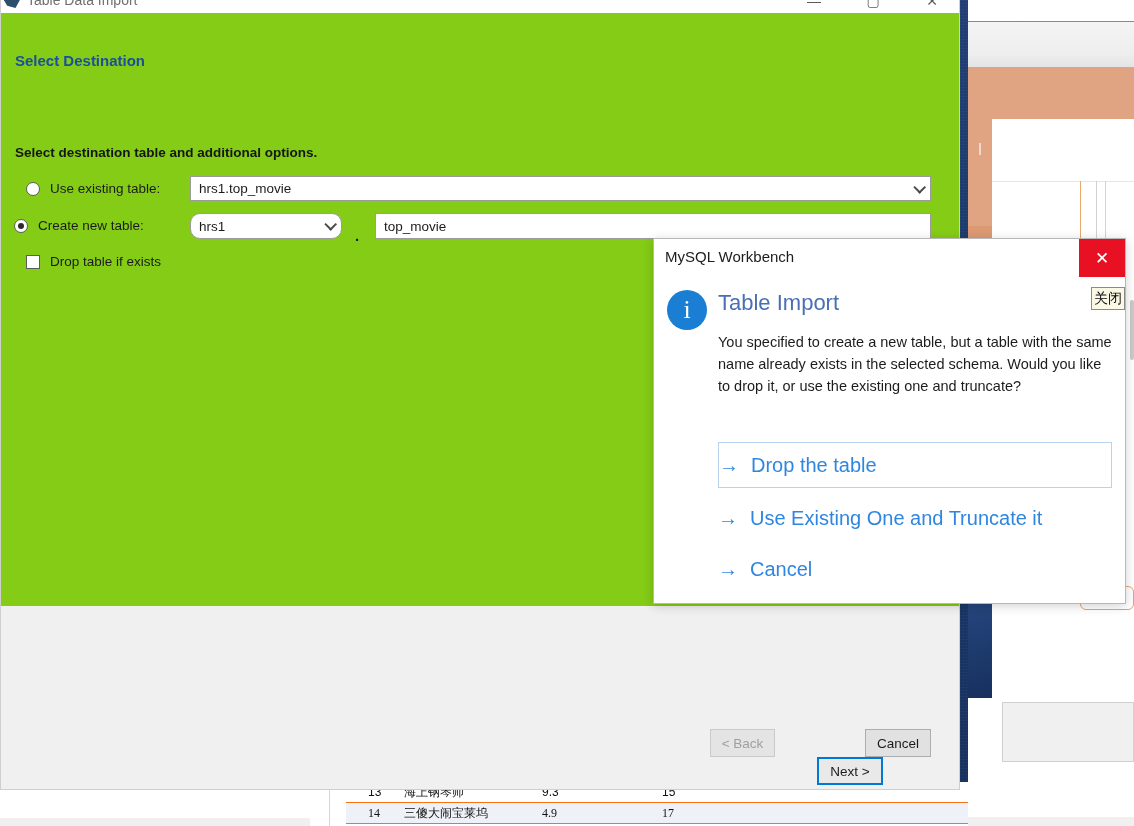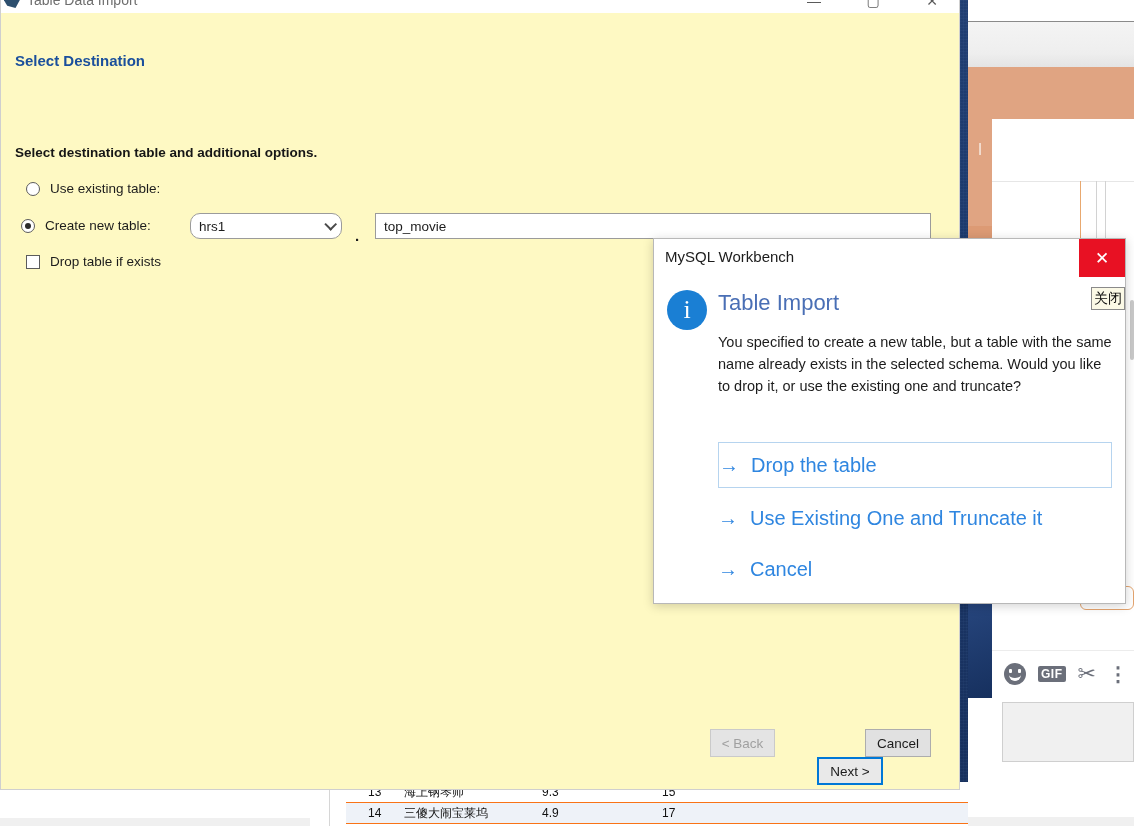--- a/index.html
+++ b/index.html
@@ -42,21 +42,21 @@
   }
   .bg-grid-rowhdr {
     position: absolute; left: 0; top: 0; width: 20px; height: 44px;
     background: #ffffff; border-right: 1px solid #d6d6d6;
   }
   .grid-row {
     position: absolute; left: 36px; height: 21px; width: 670px;
     display: flex; align-items: center;
     border-bottom: 1px solid #f97316;
   }
-  .grid-row.alt { background: #eef2f8; }
+  .grid-row.alt { background: #eef2f8; font-family: Liberation Serif, serif; }
   .grid-row .c-id  { width: 58px; padding-left: 22px; }
   .grid-row .c-name{ width: 138px; }
   .grid-row .c-rate{ width: 120px; }
   .grid-row .c-num { width: 120px; }
 
   
   .bg-right-faint {
     position: absolute; left: 1118px; top: 96px; width: 16px; height: 540px;
     font-size: 4px; line-height: 7px; color: #6d6d6d; overflow: hidden;
     font-family: "Liberation Sans", sans-serif;
@@ -181,21 +181,21 @@
     white-space: nowrap; font-family: "Liberation Sans", sans-serif;
   }
   .win-btn {
     position: absolute; top: -11px; width: 46px; height: 24px;
     color: #5a5a5a; font-size: 14px; text-align: center; line-height: 24px;
   }
   .win-min { left: 790px; }
   .win-max { left: 849px; }
   .win-close { left: 908px; }
 
-  .wizard-body { position: absolute; left: 0; top: 13px; width: 958px; height: 776px; background: #fef9c3; }
+  .wizard-body { position: absolute; left: 0; top: 13px; width: 958px; height: 593px; background: #84cc16; }
 
   .wz-heading {
     position: absolute; left: 14px; top: 39px;
     font-size: 15px; font-weight: bold; color: #1a4f9c;
     font-family: "Liberation Sans", sans-serif;
   }
   .wz-subheading {
     position: absolute; left: 14px; top: 132px;
     font-size: 13.5px; font-weight: bold; color: #161616;
     font-family: "Liberation Sans", sans-serif;
@@ -354,28 +354,20 @@
 
       <div class="chat-vline" style="left:112px; top:181px; height:159px; background:#e8a86f;"></div>
       <div class="chat-vline" style="left:128px; top:181px; height:159px; background:#d2d2d2;"></div>
       <div class="chat-vline" style="left:137px; top:181px; height:159px; background:#d2d2d2;"></div>
 
       <div class="chat-scroll-tick"></div>
 
       <div class="chat-bluewall"></div>
       <div class="chat-tool-bubble"></div>
 
-      <div class="chat-toolbar">
-        <span class="icon-smiley">
-            <span></span>
-          </span>
-        <span class="icon-gif">GIF</span>
-        <span class="icon-scissors">✂</span>
-        <span class="icon-more">⋮</span>
-      </div>
 
       <div class="chat-inputbox"></div>
       <div class="chat-bottom-fill"></div>
       <div class="chat-bottom-edge"></div>
     </div>
   </div>
 
   <div class="wizard">
     <div class="wizard-titlebar">
       <div class="wizard-title-icon"></div>
@@ -386,22 +378,26 @@
     </div>
 
     <div class="wizard-body">
       <div class="wz-heading">Select Destination</div>
       <div class="wz-subheading">Select destination table and additional options.</div>
 
       <div class="radio-row" style="left:25px; top:168px;">
         <span class="radio-mark"></span>
         <span class="radio-label">Use existing table:</span>
       </div>
-
-      <div class="radio-row" style="left:20px; top:205px;">
+      <div class="wz-input" style="left:189px; top:163px; width:741px; height:25px;">
+        <span>hrs1.top_movie</span>
+        <span class="wz-chevron"></span>
+      </div>
+
+      <div class="radio-row" style="left:13px; top:205px;">
         <span class="radio-mark checked"></span>
         <span class="radio-label">Create new table:</span>
       </div>
       <div class="wz-input" style="left:189px; top:200px; width:152px; height:26px;border-radius:10px;">
         <span>hrs1</span>
         <span class="wz-chevron"></span>
       </div>
       <div class="wz-dot" style="left:354px; top:214px;">.</div>
       <div class="wz-input" style="left:374px; top:200px; width:556px; height:26px;">
         <span>top_movie</span>

